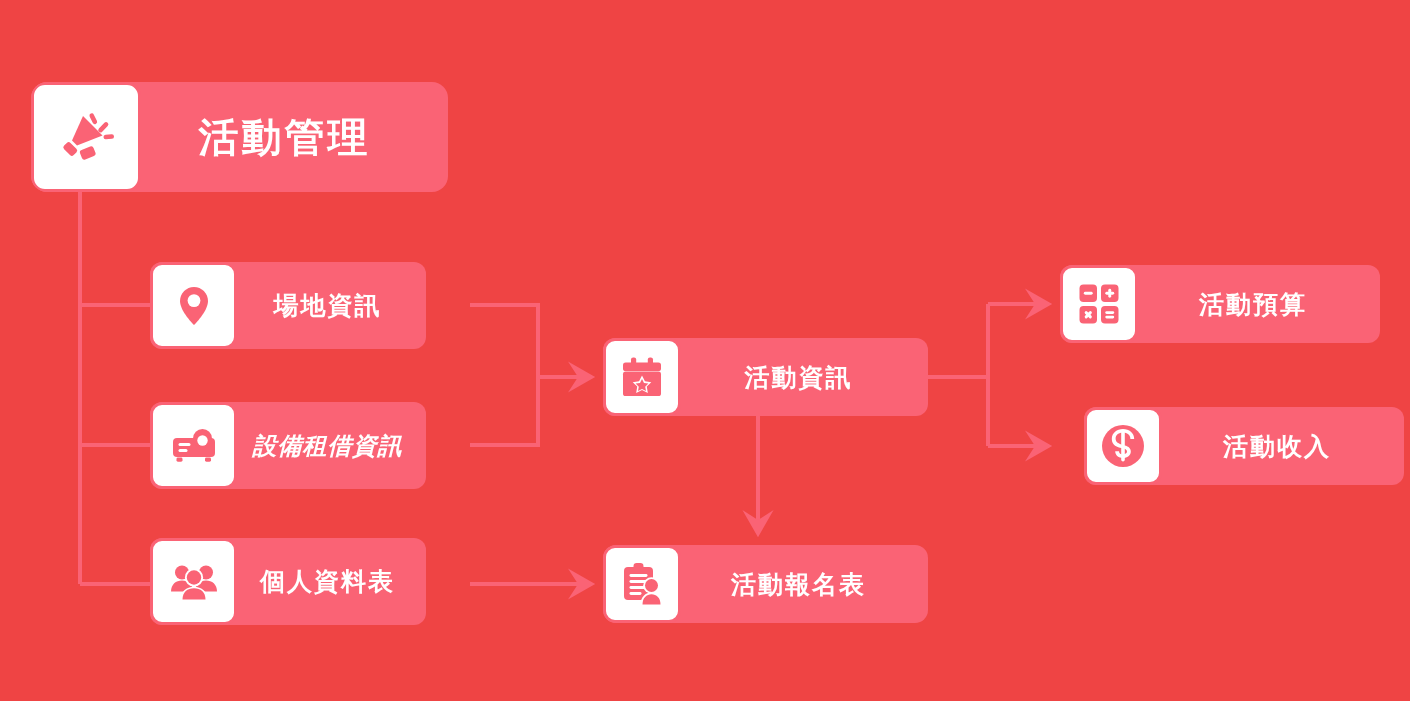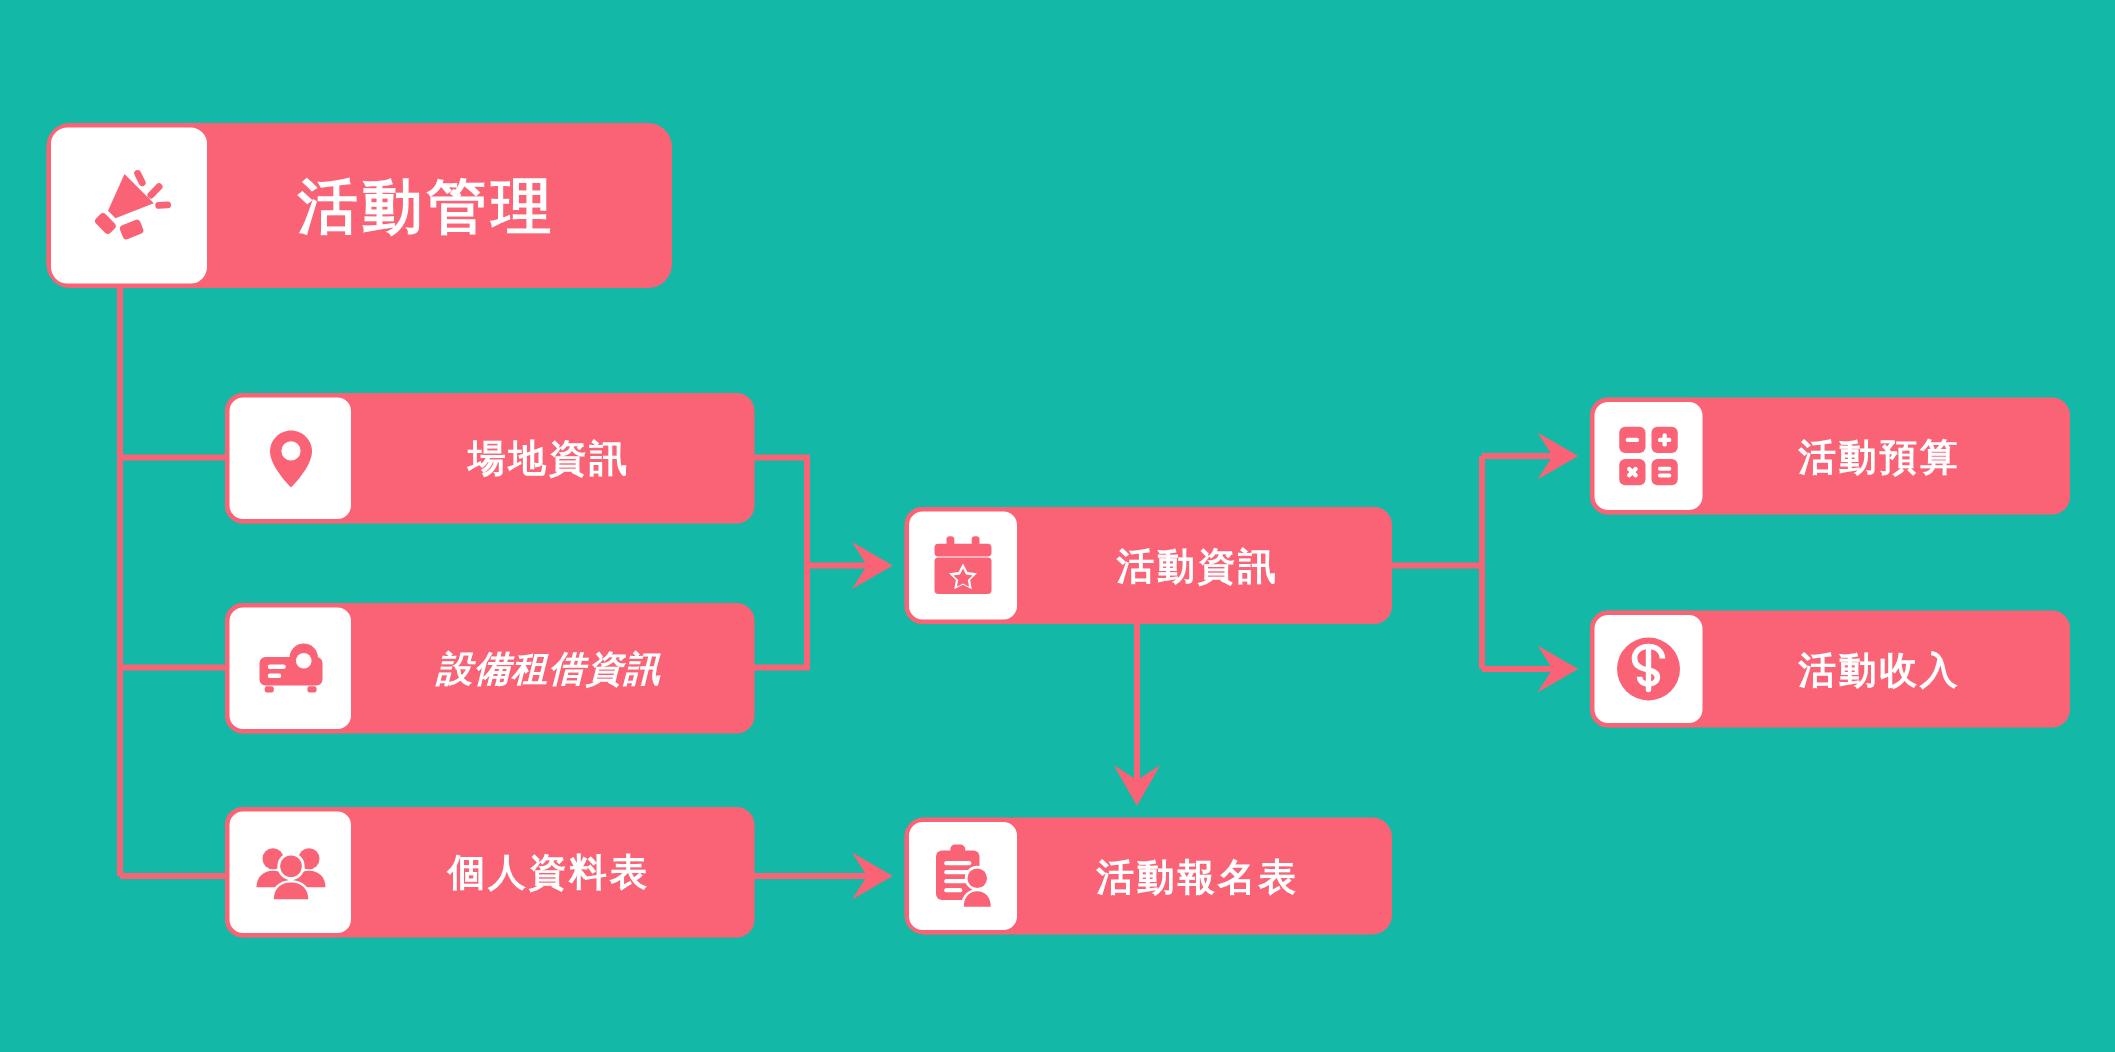--- a/index.html
+++ b/index.html
@@ -10,21 +10,21 @@
   body {
     width: 1410px;
     height: 701px;
     font-family: "Liberation Sans", "DejaVu Sans", sans-serif;
     overflow: hidden;
   }
   #diagram-root {
     position: relative;
     width: 1410px;
     height: 701px;
-    background: #14b8a6;
+    background: #ef4444;
   }
   #connector-layer {
     position: absolute;
     left: 0;
     top: 0;
     width: 1410px;
     height: 701px;
   }
   .node {
     position: absolute;
@@ -71,21 +71,21 @@
     border-radius: 14px;
   }
   #node-root .node-label {
     font-size: 40px;
     letter-spacing: 3px;
     padding-right: 26px;
   }
   
   .node-left {
     left: 150px;
-    width: 353px;
+    width: 276px;
     height: 87px;
   }
   .node-left .node-iconbox { width: 87px; }
   .node-left .node-label { font-size: 25px; padding-right: 14px; }
   #node-venue    { top: 262px; }
   #node-equip    { top: 402px; }
   #node-profile  { top: 538px; font-family: Liberation Serif, serif; }
   #node-equip .node-label { font-size: 24px; letter-spacing: 1px; font-style: italic; }
   
   .node-center {
@@ -99,21 +99,21 @@
   #node-signup  { top: 545px; border-radius: 13px; }
   
   .node-right {
     left: 1060px;
     width: 320px;
     height: 78px;
   }
   .node-right .node-iconbox { width: 78px; }
   .node-right .node-label { font-size: 25px; padding-right: 18px; }
   #node-budget { top: 265px; }
-  #node-income { top: 407px; }
+  #node-income { top: 407px; margin-left: 24px; }
 
   .icon-svg { display: block; }
 </style>
 </head>
 <body>
 
 <div id="diagram-root">
 
   <svg id="connector-layer" viewBox="0 0 1410 701" width="1410" height="701">
     <defs>

